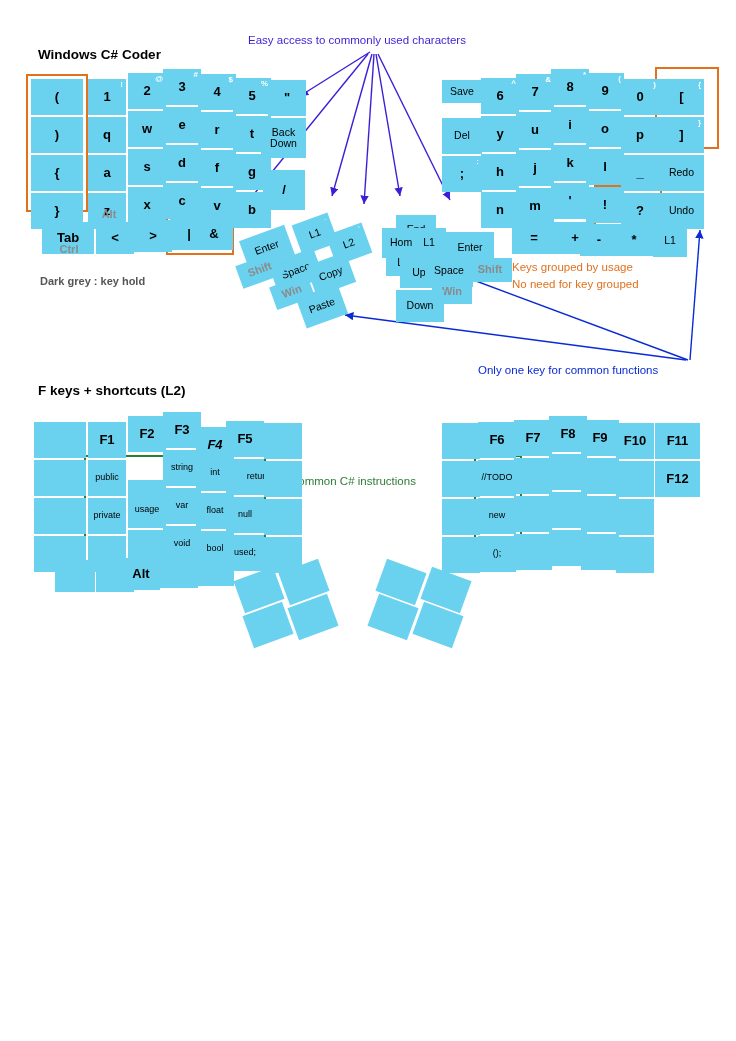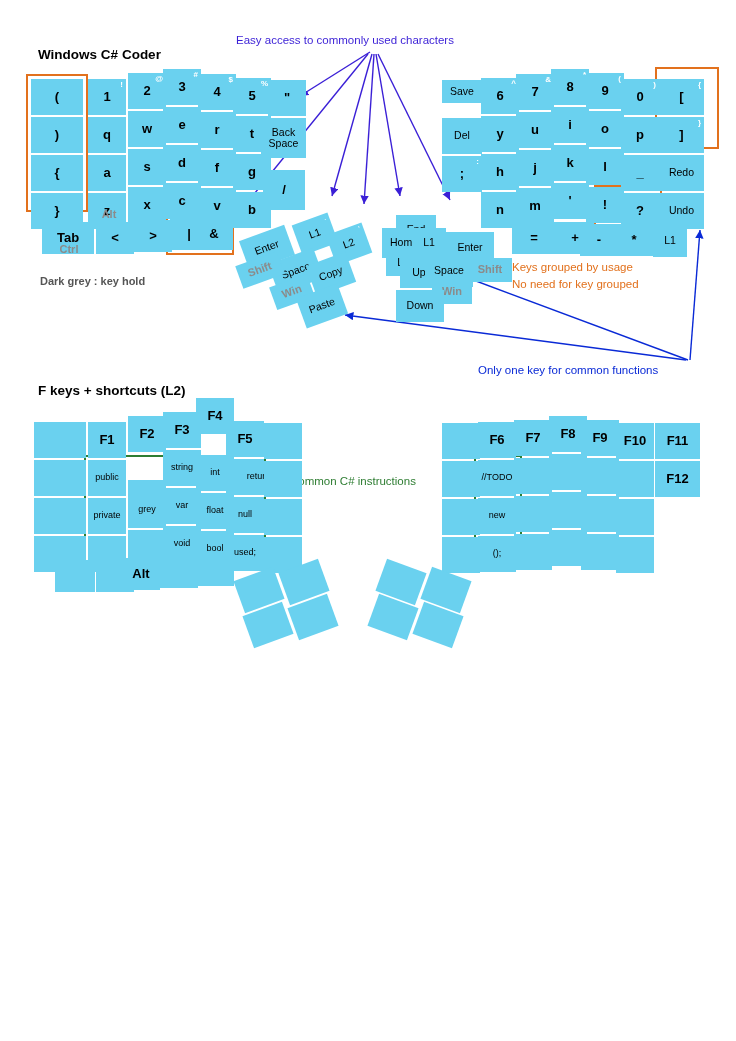--- a/index.html
+++ b/index.html
@@ -110,21 +110,21 @@
   }
 </style>
 </head>
 <body>
 
 <div id="stage">
 
   <div class="title" style="left:38px; top:47px;">Windows C# Coder</div>
   <div class="title" style="left:38px; top:383px;">F keys + shortcuts (L2)</div>
 
-  <div class="note-purple" style="left:236px; top:34px;">Easy access to commonly used characters</div>
+  <div class="note-purple" style="left:248px; top:34px;">Easy access to commonly used characters</div>
   <div class="note-orange" style="left:512px; top:261px;">Keys grouped by usage</div>
   <div class="note-orange" style="left:512px; top:278px;">No need for key grouped</div>
   <div class="note-blue" style="left:478px; top:364px;">Only one key for common functions</div>
   <div class="note-grey" style="left:40px; top:275px;">Dark grey : key hold</div>
   <div class="note-green" style="left:290px; top:475px;">Common C# instructions</div>
 
   <div class="box-orange" style="left:26px; top:74px; width:62px; height:138px;"></div>
   <div class="box-orange" style="left:166px; top:215px; width:68px; height:40px;"></div>
   <div class="box-orange" style="left:655px; top:67px; width:64px; height:82px;"></div>
   <div class="box-orange" style="left:594px; top:185px; width:68px; height:44px;"></div>
@@ -193,21 +193,21 @@
       <span style="white-space: pre-line;">e</span>
     </div>
     <div class="key key-main" style="left: 198px; top: 112px; width: 38px; height: 36px;">
       <span style="white-space: pre-line;">r</span>
     </div>
     <div class="key key-main" style="left: 233px; top: 116px; width: 38px; height: 36px;">
       <span style="white-space: pre-line;">t</span>
     </div>
     <div class="key key-small" style="left: 261px; top: 118px; width: 45px; height: 40px;">
       <span style="white-space: pre-line;">Back
-Space</span>
+Down</span>
     </div>
     <div class="key key-main" style="left: 31px; top: 155px; width: 52px; height: 36px;">
       <span style="white-space: pre-line;">{</span>
     </div>
     <div class="key key-main" style="left: 88px; top: 155px; width: 38px; height: 36px;">
       <span style="white-space: pre-line;">a</span>
     </div>
     <div class="key key-main" style="left: 128px; top: 149px; width: 38px; height: 36px;">
       <span style="white-space: pre-line;">s</span>
     </div>
@@ -423,21 +423,21 @@
     </div>
     <div class="key key-main" style="left: 88px; top: 422px; width: 38px; height: 36px;">
       <span style="white-space: pre-line;">F1</span>
     </div>
     <div class="key key-main" style="left: 128px; top: 416px; width: 38px; height: 36px;">
       <span style="white-space: pre-line;">F2</span>
     </div>
     <div class="key key-main" style="left: 163px; top: 412px; width: 38px; height: 36px;">
       <span style="white-space: pre-line;">F3</span>
     </div>
-    <div class="key key-main" style="left: 196px; top: 398px; width: 38px; height: 36px;">
+    <div class="key key-main" style="left: 196px; top: 427px; width: 38px; height: 36px; font-style: italic;">
       <span style="white-space: pre-line;">F4</span>
     </div>
     <div class="key key-main" style="left: 226px; top: 421px; width: 38px; height: 36px;">
       <span style="white-space: pre-line;">F5</span>
     </div>
     <div class="key key-small" style="left: 264px; top: 423px; width: 38px; height: 36px;">
       <span style="white-space: pre-line;"></span>
     </div>
     <div class="key key-small" style="left: 34px; top: 460px; width: 52px; height: 36px;">
       <span style="white-space: pre-line;"></span>
@@ -460,21 +460,21 @@
     <div class="key key-small" style="left: 264px; top: 461px; width: 38px; height: 36px;">
       <span style="white-space: pre-line;"></span>
     </div>
     <div class="key key-small" style="left: 34px; top: 498px; width: 52px; height: 36px;">
       <span style="white-space: pre-line;"></span>
     </div>
     <div class="key key-tiny" style="left: 88px; top: 498px; width: 38px; height: 36px;">
       <span style="white-space: pre-line;">private</span>
     </div>
     <div class="key key-tiny" style="left: 128px; top: 492px; width: 38px; height: 36px;">
-      <span style="white-space: pre-line;">grey</span>
+      <span style="white-space: pre-line;">usage</span>
     </div>
     <div class="key key-tiny" style="left: 163px; top: 488px; width: 38px; height: 36px;">
       <span style="white-space: pre-line;">var</span>
     </div>
     <div class="key key-tiny" style="left: 196px; top: 493px; width: 38px; height: 36px;">
       <span style="white-space: pre-line;">float</span>
     </div>
     <div class="key key-tiny" style="left: 226px; top: 497px; width: 38px; height: 36px;">
       <span style="white-space: pre-line;">null</span>
     </div>

